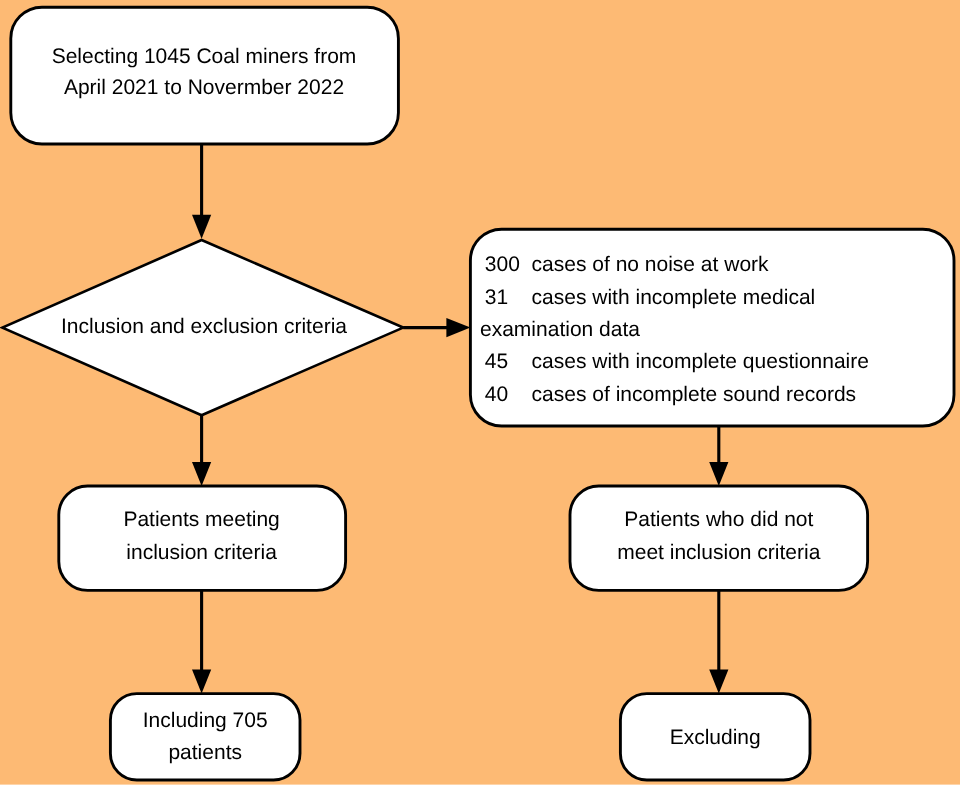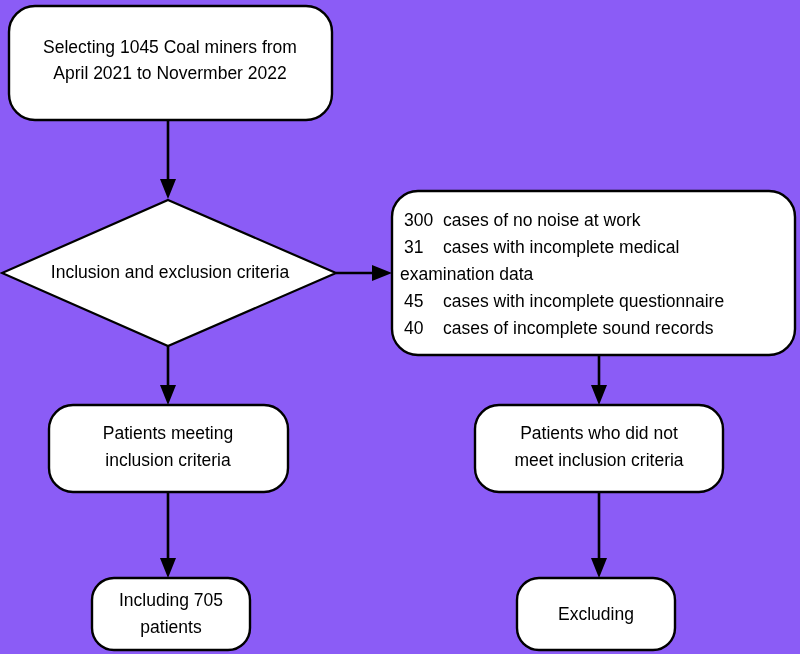--- a/index.html
+++ b/index.html
@@ -4,21 +4,21 @@
 <style>
   html, body {
     margin: 0;
     padding: 0;
     background: #ffffff;
   }
   #flowchart-root {
     position: relative;
     width: 800px;
     height: 654px;
-    background: #8b5cf6;
+    background: #fdba74;
     overflow: hidden;
     font-family: "Liberation Sans", sans-serif;
   }
   svg.chart-canvas {
     display: block;
     width: 800px;
     height: 654px;
   }
   .node-shape {
     fill: #ffffff;

